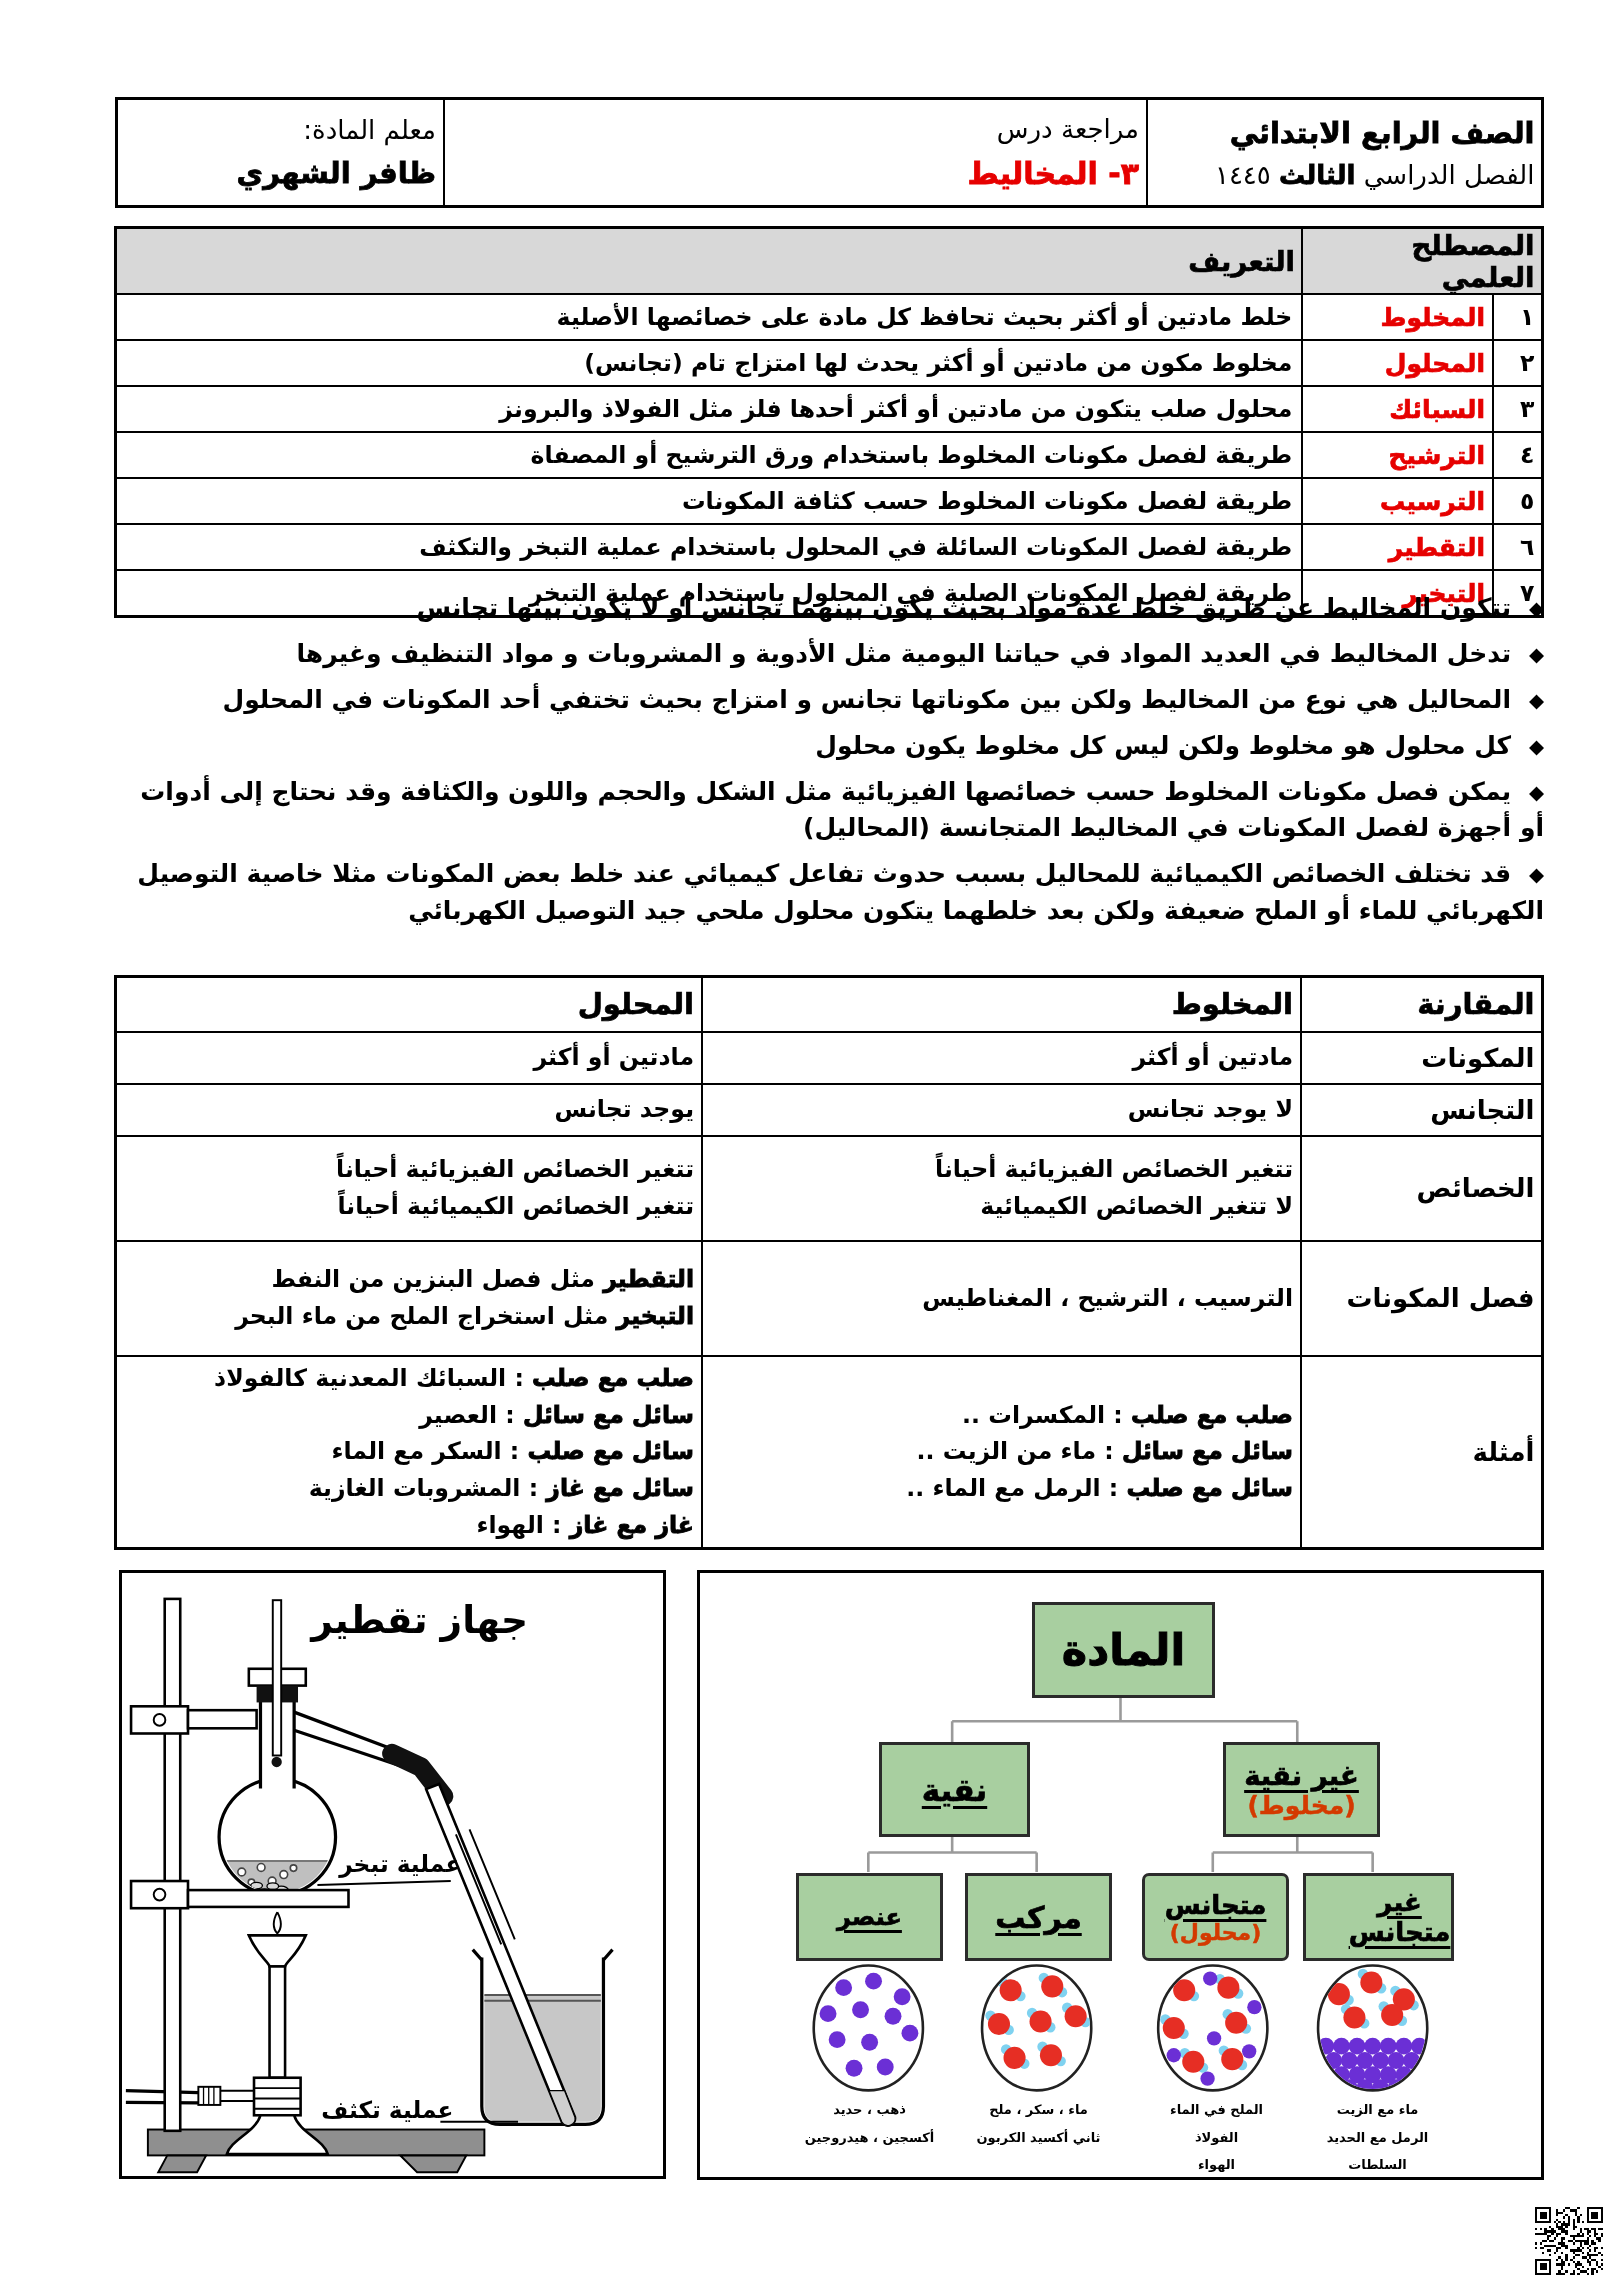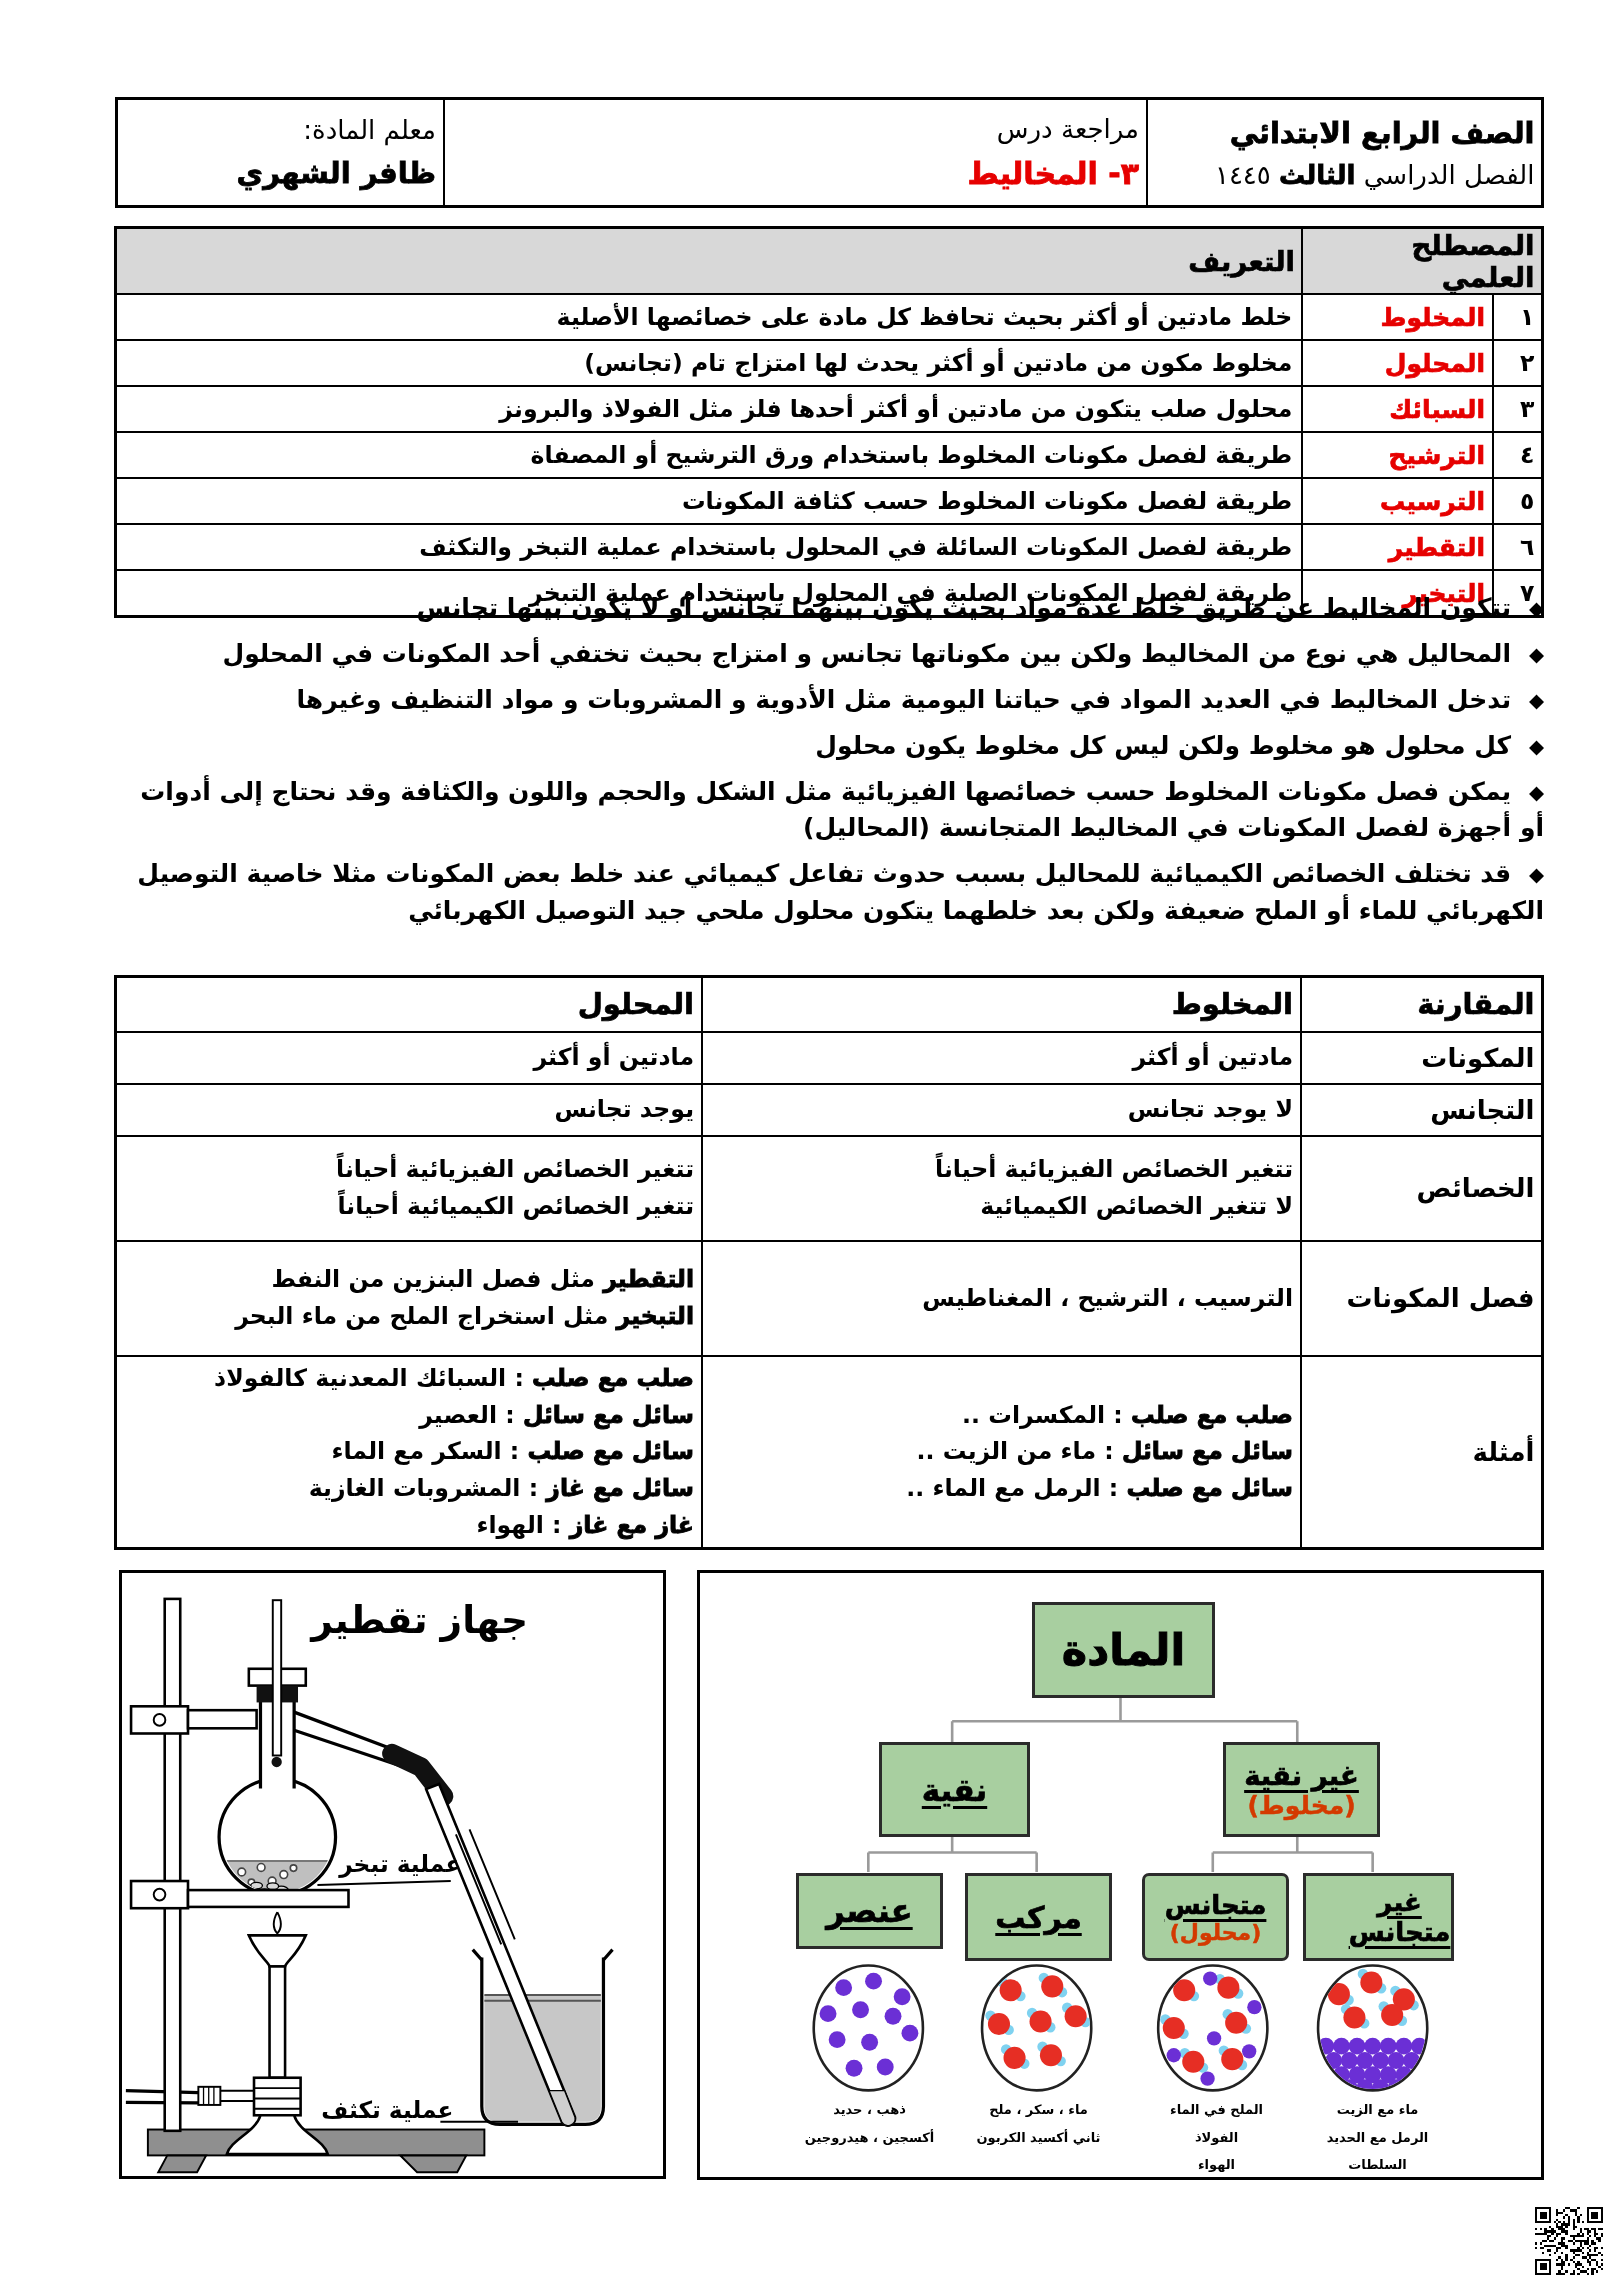--- a/index.html
+++ b/index.html
@@ -56,21 +56,21 @@
     position:absolute;background:var(--tree-green);border:3.3px solid #2b2b2b;box-sizing:border-box;
     display:flex;flex-direction:column;align-items:center;justify-content:center;text-align:center;
   }
   .tnode .main{text-decoration:underline;text-underline-offset:5.2px;text-decoration-thickness:2.6px;}
   .tnode .sub{color:var(--tree-red);-webkit-text-stroke:0.5px var(--tree-red);}
   .n-root{left:332px;top:29.4px;width:183px;height:96px;font-size:43px;-webkit-text-stroke:1px #000;}
   .n-root .main{text-decoration:none;}
   .n-pure{left:179px;top:169px;width:151px;height:95px;font-size:31px;-webkit-text-stroke:0.7px #000;}
   .n-impure{left:523px;top:169px;width:157px;height:95px;font-size:27.5px;-webkit-text-stroke:0.7px #000;}
   .n-impure .sub{font-size:25px;}
-  .n-element{left:96px;top:300px;width:147px;height:76px;font-size:32px;-webkit-text-stroke:0.7px #000;}
+  .n-element{left:96px;top:300px;width:147px;height:88px;font-size:24px;-webkit-text-stroke:0.7px #000;}
   .n-compound{left:265px;top:300px;width:147px;height:88px;font-size:30px;-webkit-text-stroke:0.7px #000;}
   .n-homog{left:442px;top:300px;width:147px;height:88px;font-size:26px;border-radius:7px;-webkit-text-stroke:0.7px #000;}
   .n-homog .sub{font-size:22px;}
   .n-heterog{left:603px;top:300px;width:151px;height:88px;font-size:26px;padding-left:42px;-webkit-text-stroke:0.7px #000;}
   .caption-col{position:absolute;width:157px;top:523px;text-align:center;}
   .cap-line{font-size:13px;line-height:27.5px;}
   .cap-element{left:91px;} .cap-compound{left:260px;} .cap-homogeneous{left:438px;} .cap-heterogeneous{left:599px;}
   
   .qr{position:absolute;left:1535px;top:2207px;width:68px;height:68px;}
   .qr svg{width:68px;height:68px;fill:#000;shape-rendering:crispEdges;}
@@ -151,22 +151,22 @@
         <tr>
           <td class="term-num">٧</td>
           <td class="term-name">التبخير</td>
           <td class="term-def">طريقة لفصل المكونات الصلبة في المحلول باستخدام عملية التبخر</td>
         </tr>
       </tbody>
   </table>
 
   <div class="notes">
       <div class="note-item"><span class="diamond">◆</span><span class="note-text"> تتكون المخاليط عن طريق خلط عدة مواد بحيث يكون بينهما تجانس أو لا يكون بينها تجانس</span></div>
+      <div class="note-item"><span class="diamond">◆</span><span class="note-text"> تدخل المخاليط في العديد المواد في حياتنا اليومية مثل الأدوية و المشروبات و مواد التنظيف وغيرها</span></div>
       <div class="note-item"><span class="diamond">◆</span><span class="note-text"> المحاليل هي نوع من المخاليط ولكن بين مكوناتها تجانس و امتزاج بحيث تختفي أحد المكونات في المحلول</span></div>
-      <div class="note-item"><span class="diamond">◆</span><span class="note-text"> تدخل المخاليط في العديد المواد في حياتنا اليومية مثل الأدوية و المشروبات و مواد التنظيف وغيرها</span></div>
       <div class="note-item"><span class="diamond">◆</span><span class="note-text"> كل محلول هو مخلوط ولكن ليس كل مخلوط يكون محلول</span></div>
       <div class="note-item"><span class="diamond">◆</span><span class="note-text"> يمكن فصل مكونات المخلوط حسب خصائصها الفيزيائية مثل الشكل والحجم واللون والكثافة وقد نحتاج إلى أدوات أو أجهزة لفصل المكونات في المخاليط المتجانسة (المحاليل)</span></div>
       <div class="note-item"><span class="diamond">◆</span><span class="note-text"> قد تختلف الخصائص الكيميائية للمحاليل بسبب حدوث تفاعل كيميائي عند خلط بعض المكونات مثلا خاصية التوصيل الكهربائي للماء أو الملح ضعيفة ولكن بعد خلطهما يتكون محلول ملحي جيد التوصيل الكهربائي</span></div>
     </div>
 
   <table class="compare-table">
     <colgroup>
         <col style="width:242px">
         <col style="width:599px">
         <col style="width:586px">

